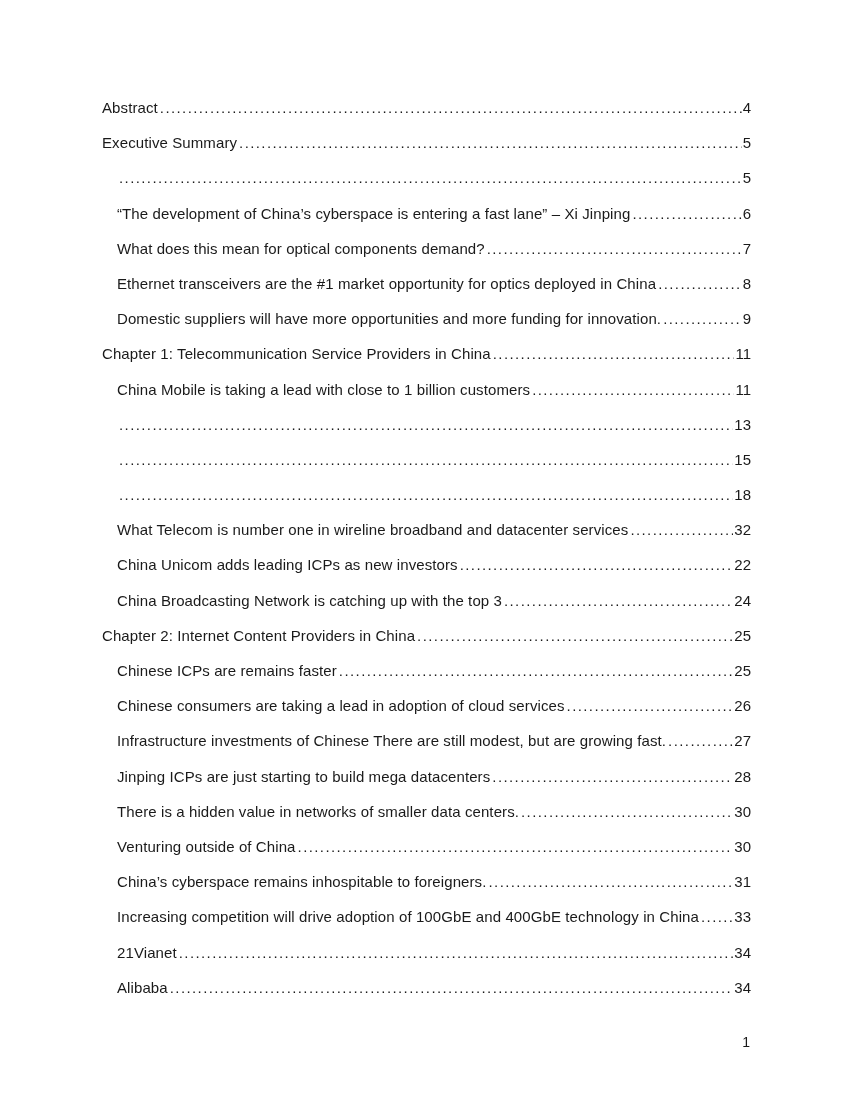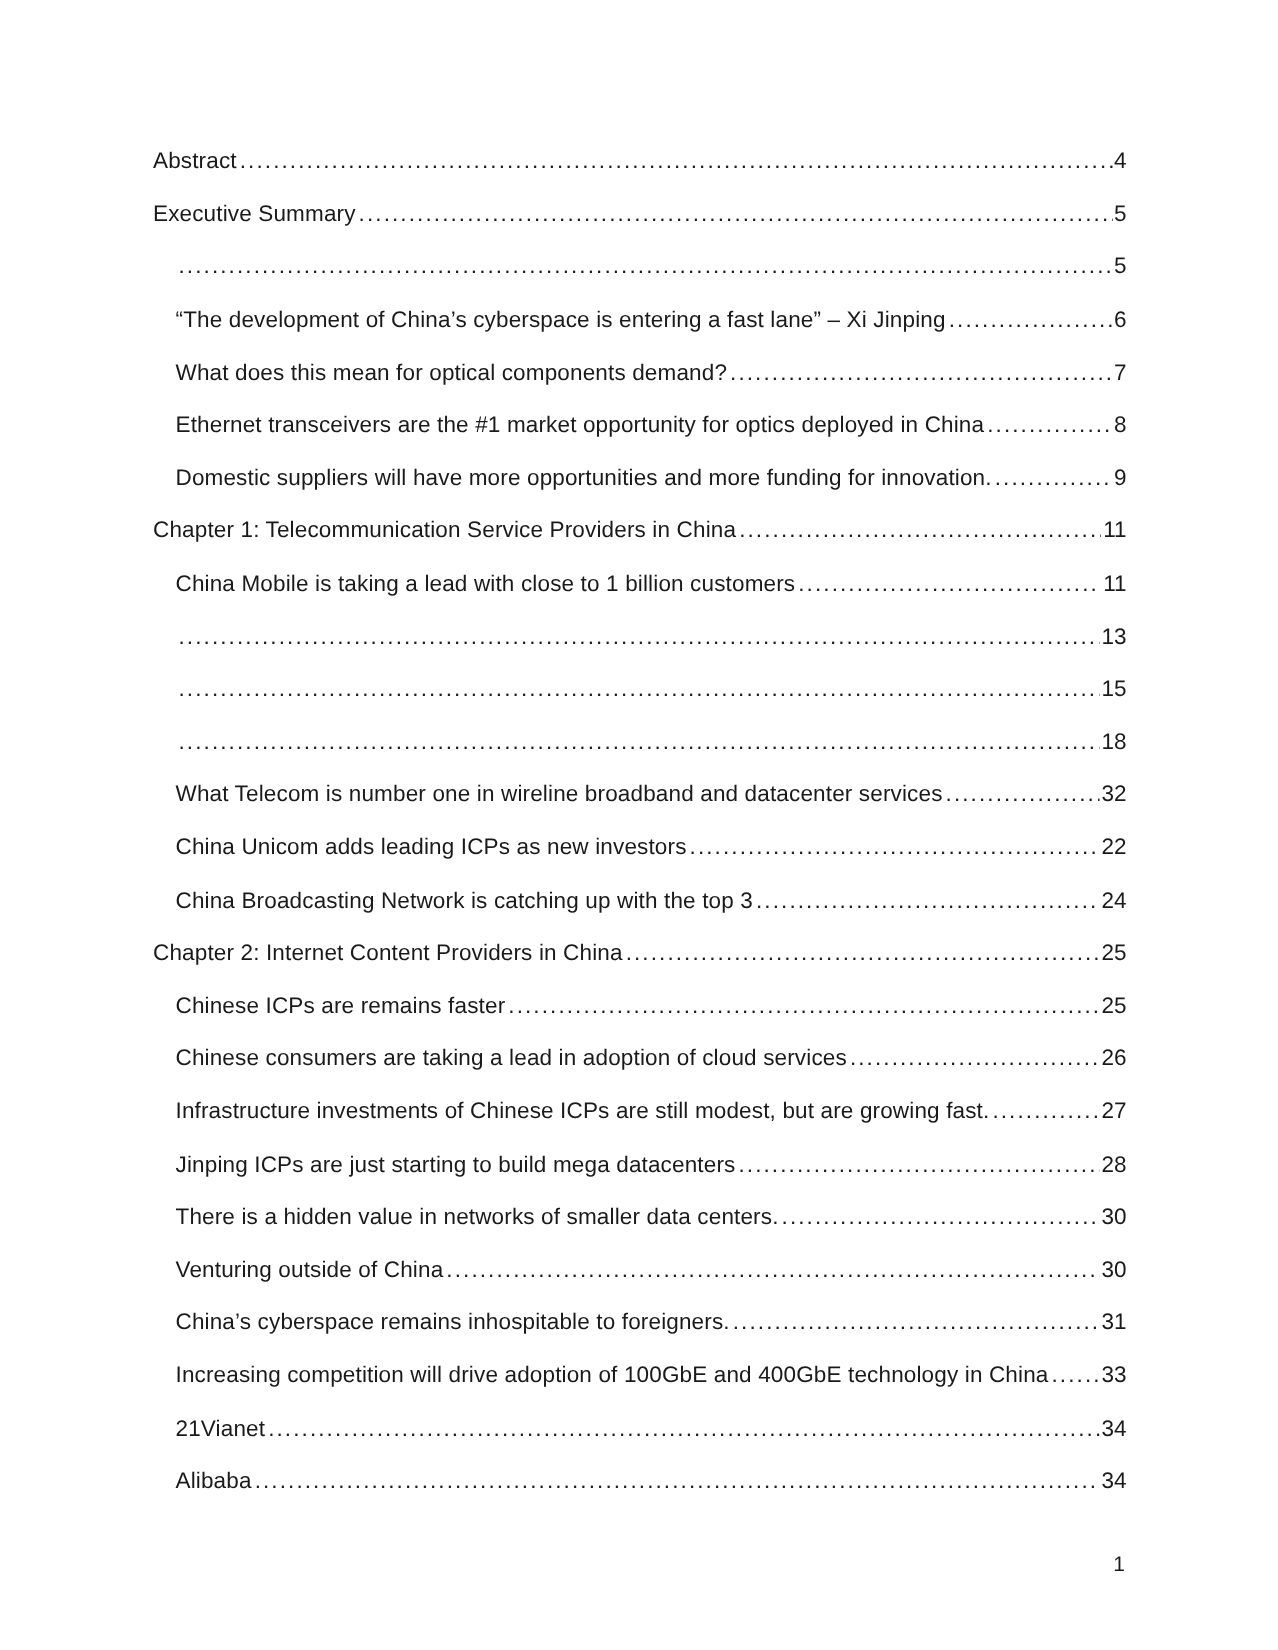--- a/index.html
+++ b/index.html
@@ -144,21 +144,21 @@
       <span class="toc-text">Chinese ICPs are remains faster</span>
       <span class="toc-dots">............................................................................................................................................................................................................................</span>
       <span class="toc-page">25</span>
     </div>
       <div class="toc-row lvl2">
       <span class="toc-text">Chinese consumers are taking a lead in adoption of cloud services</span>
       <span class="toc-dots">............................................................................................................................................................................................................................</span>
       <span class="toc-page">26</span>
     </div>
       <div class="toc-row lvl2">
-      <span class="toc-text">Infrastructure investments of Chinese ICPs are still modest, but are growing fast.</span>
+      <span class="toc-text">Infrastructure investments of Chinese There are still modest, but are growing fast.</span>
       <span class="toc-dots">............................................................................................................................................................................................................................</span>
       <span class="toc-page">27</span>
     </div>
       <div class="toc-row lvl2">
       <span class="toc-text">Jinping ICPs are just starting to build mega datacenters</span>
       <span class="toc-dots">............................................................................................................................................................................................................................</span>
       <span class="toc-page">28</span>
     </div>
       <div class="toc-row lvl2">
       <span class="toc-text">There is a hidden value in networks of smaller data centers.</span>

